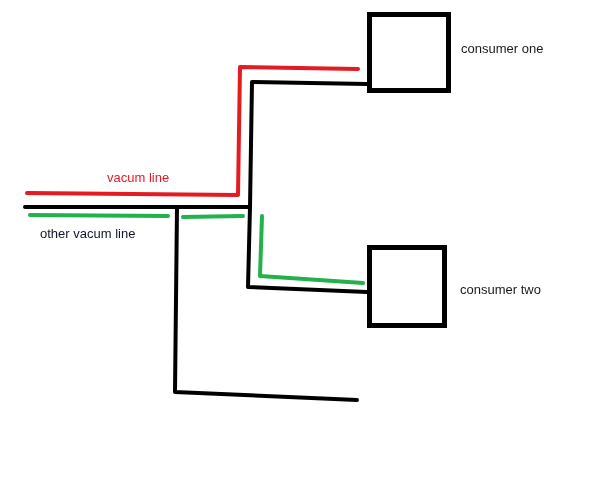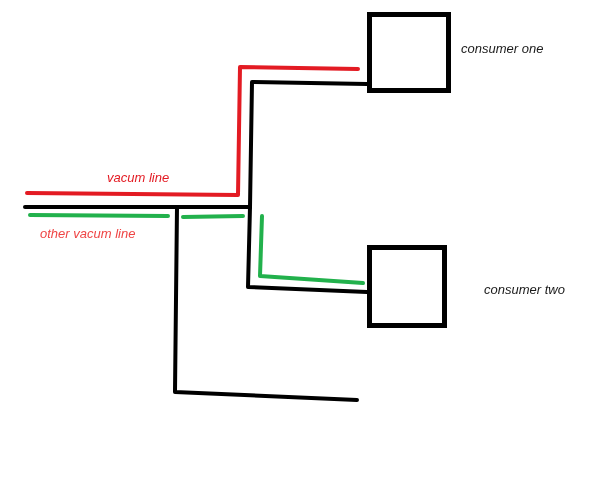--- a/index.html
+++ b/index.html
@@ -1,23 +1,23 @@
 <!DOCTYPE html>
 <html><head>
   <meta charset="utf-8">
   <style>
     html, body { margin: 0; padding: 0; background: #ffffff; }
-    #canvas { position: relative; width: 573px; height: 478px; background: #ffffff; overflow: hidden; font-style: italic; }
+    #canvas { position: relative; width: 573px; height: 478px; background: #ffffff; overflow: hidden; }
     svg { position: absolute; left: 0; top: 0; }
     .label { position: absolute; font-family: "Liberation Sans", sans-serif; font-size: 13px; line-height: 17px; white-space: nowrap; }
     .lbl-black { color: #1a1a1a; }
     .lbl-red { color: #e31b23; }
-    .lbl-green { color: #ef4444; }
+    .lbl-green { color: #0f172a; }
     #lbl-c1 { left: 461px; top: 40px; }
-    #lbl-c2 { left: 484px; top: 281px; }
+    #lbl-c2 { left: 460px; top: 281px; }
     #lbl-vac { left: 107px; top: 169px; text-align: right; }
     #lbl-other { left: 40px; top: 225px; }
     #lbl-note { left: 96px; top: 407px; white-space: normal; width: 420px; }
   </style>
 </head>
 <body>
 
 <div id="canvas">
   <svg width="601" height="478" viewBox="0 0 601 478">
 

